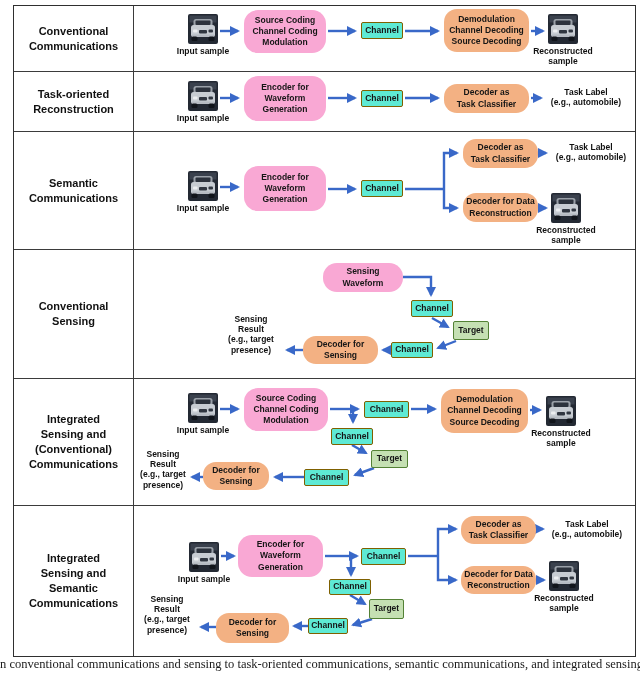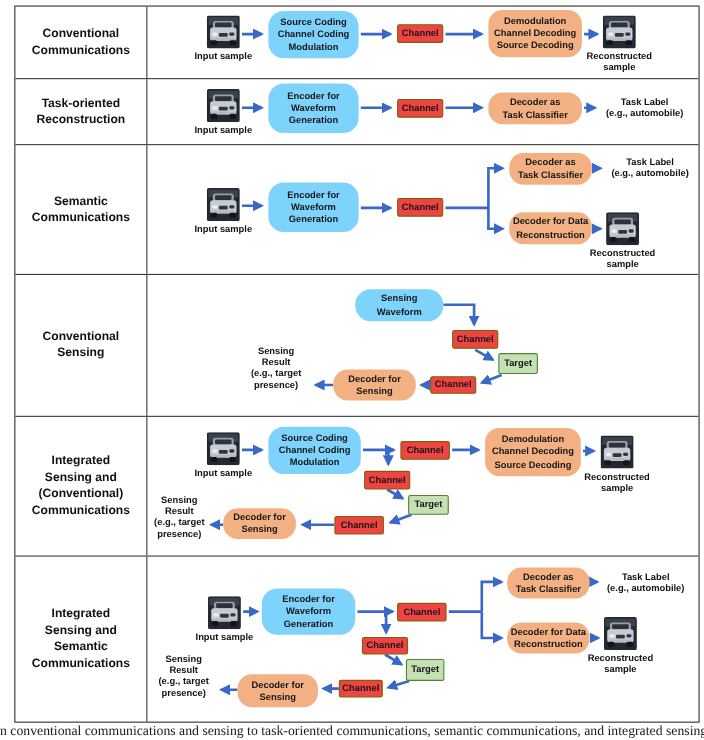--- a/index.html
+++ b/index.html
@@ -10,23 +10,23 @@
   .row{display:flex;box-sizing:border-box;border-bottom:1px solid #3b3b3b;}
   .row:last-child{border-bottom:none;}
   .title-cell{width:120px;min-width:120px;box-sizing:border-box;border-right:1px solid #3b3b3b;
           display:flex;align-items:center;justify-content:center;text-align:center;
           font-weight:bold;font-size:11px;line-height:1.35;color:#111;white-space:pre-line;}
   .cell{position:relative;flex:1;overflow:hidden;}
   .arrows{position:absolute;left:0;top:0;}
   .node{position:absolute;display:flex;align-items:center;justify-content:center;
         text-align:center;font-weight:bold;color:#161616;white-space:pre-line;
         box-sizing:border-box;line-height:1.3;}
-  .enc{background:#7dd3fc;border-radius:14px;font-size:8.5px;}
+  .enc{background:#f9a8d4;border-radius:14px;font-size:8.5px;}
   .dec{background:#f3b183;border-radius:13px;font-size:8.5px;}
-  .chan{background:#ef4444;border:1.3px solid #7f6000;font-size:8.5px;border-radius:2px;}
+  .chan{background:#5eead4;border:1.3px solid #7f6000;font-size:8.5px;border-radius:2px;}
   .targ{background:#c5e0b3;border:1.3px solid #538135;font-size:8.5px;border-radius:2px;}
   .lbl{position:absolute;text-align:center;font-weight:bold;font-size:8.5px;line-height:1.2;
        white-space:pre-line;color:#111;}
   .car{position:absolute;}
   #caption{position:absolute;left:0;top:657px;width:640px;white-space:nowrap;overflow:hidden;
        font-family:"Liberation Serif",serif;font-size:12.5px;color:#1a1a1a;}
 </style>
 </head>
 <body>
 

